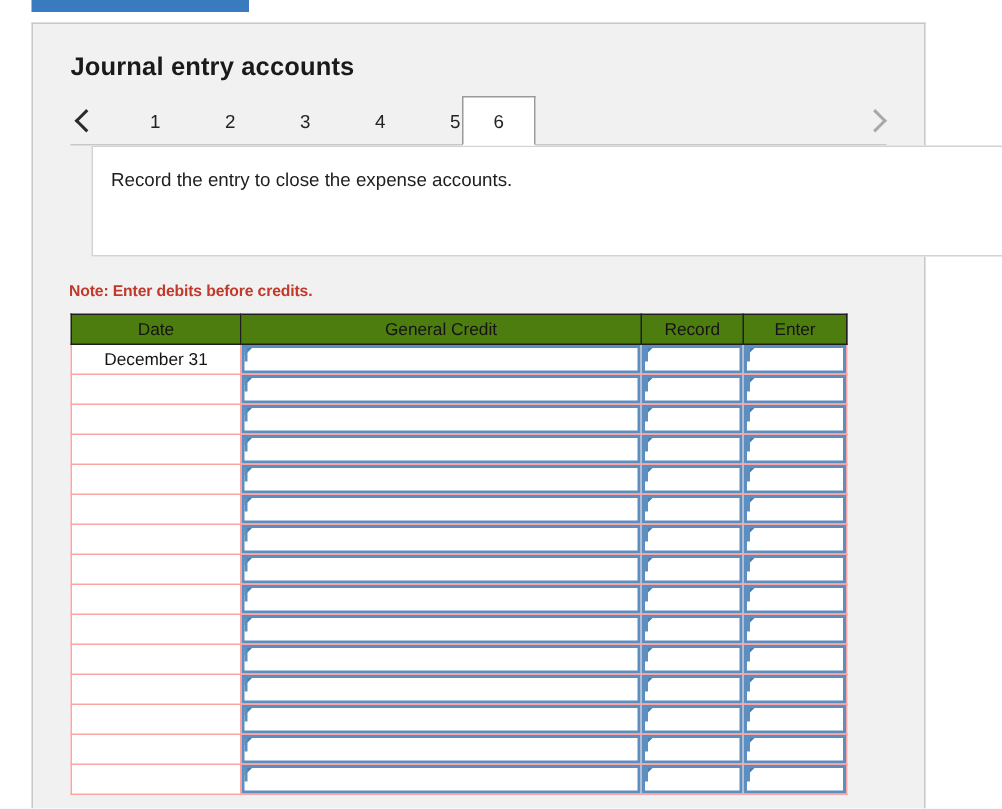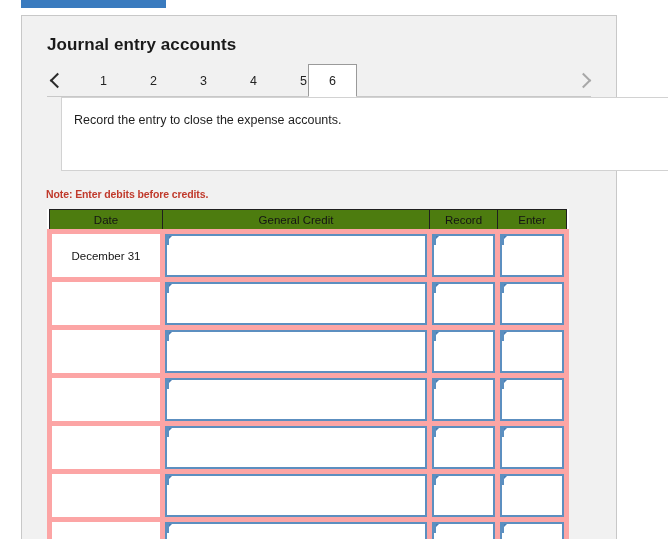--- a/index.html
+++ b/index.html
@@ -151,22 +151,22 @@
     background: #4d7c0f;
     border: 1px solid #1f1f1f;
     font-size: 11.5px;
     font-weight: normal;
     color: #141414;
     padding: 0;
     text-align: center;
   }
   #journal-table td {
     height: 19px;
-    padding: 12px;
-    border: 5px solid #fca5a5;
+    padding: 0;
+    border: 1px solid #fca5a5;
     vertical-align: middle;
   }
   .col-date   { width: 113px; }
   .col-gj     { width: 267px; }
   .col-debit  { width: 68px; }
   .col-credit { width: 69px; }
 
   .date-cell {
     text-align: center;
     font-size: 11.5px;

